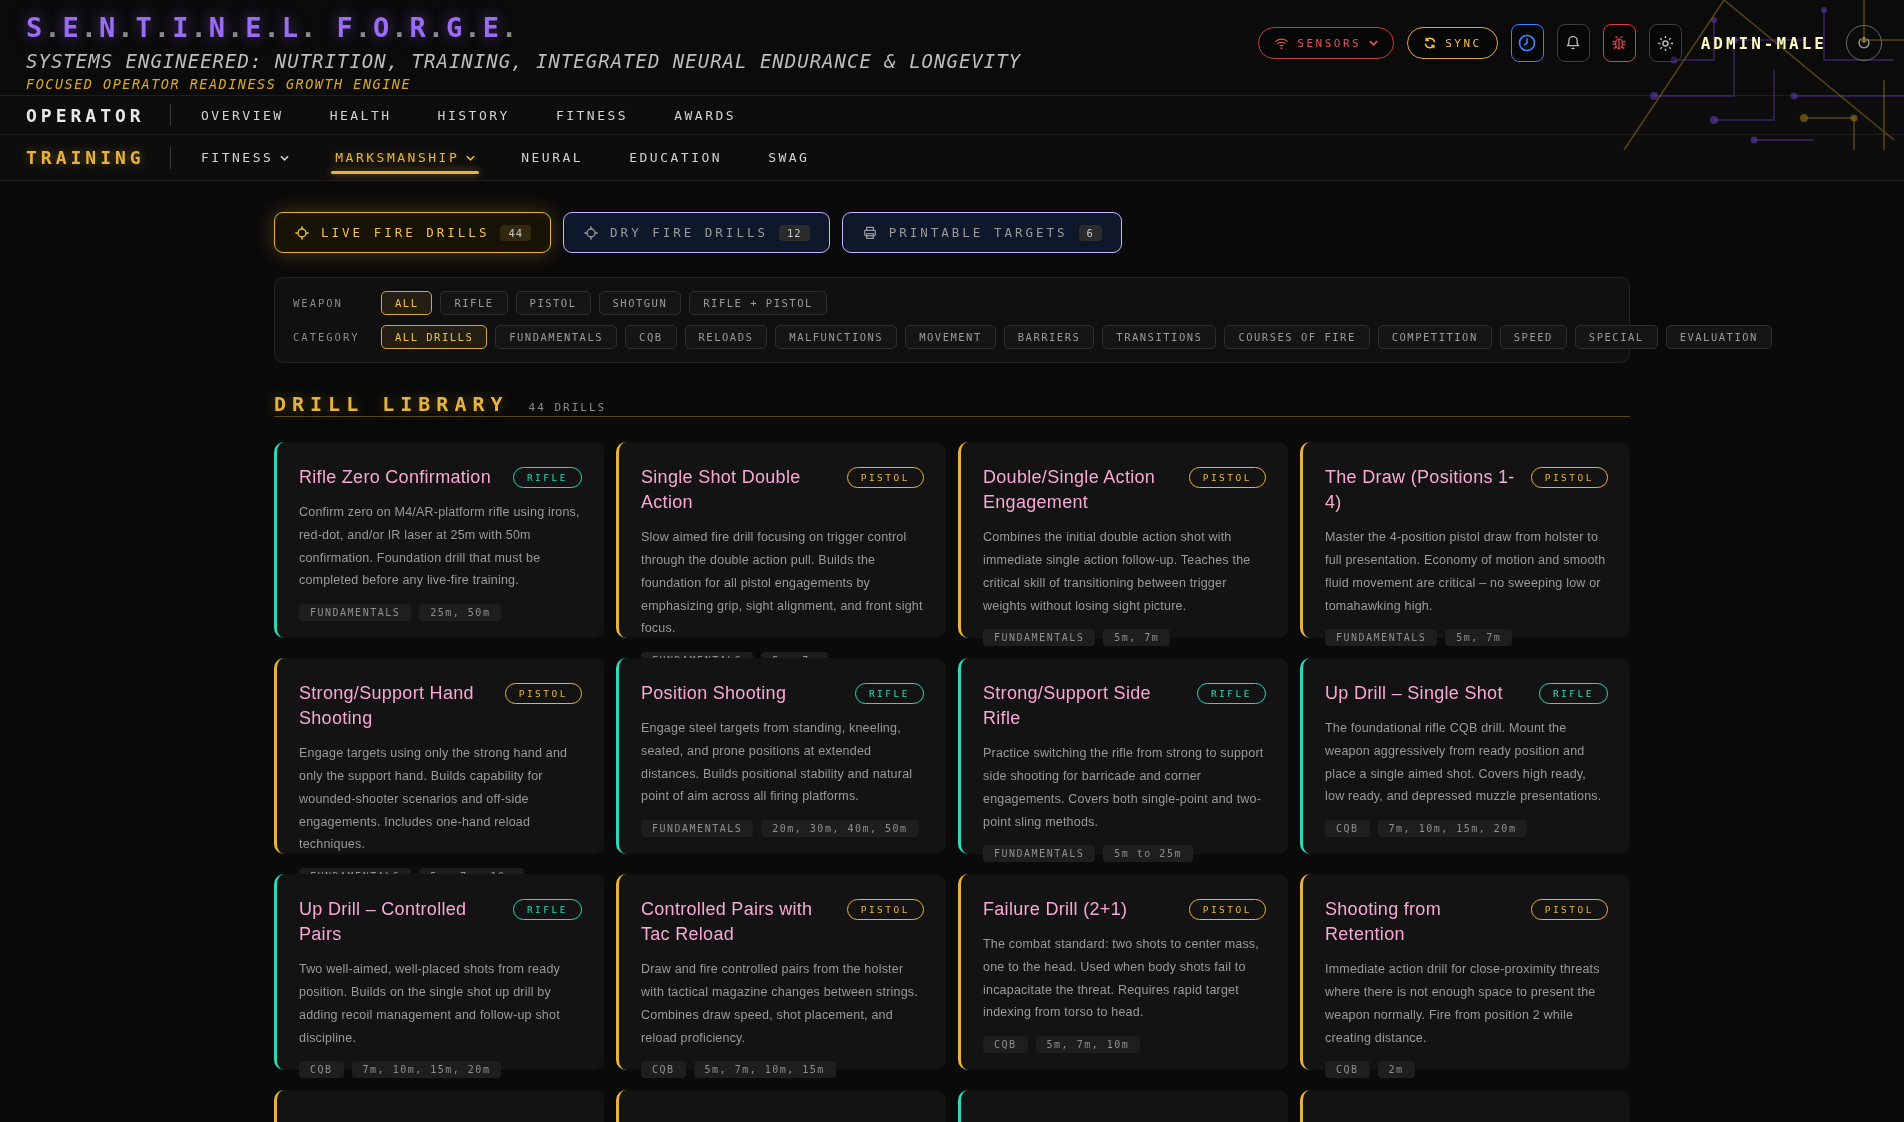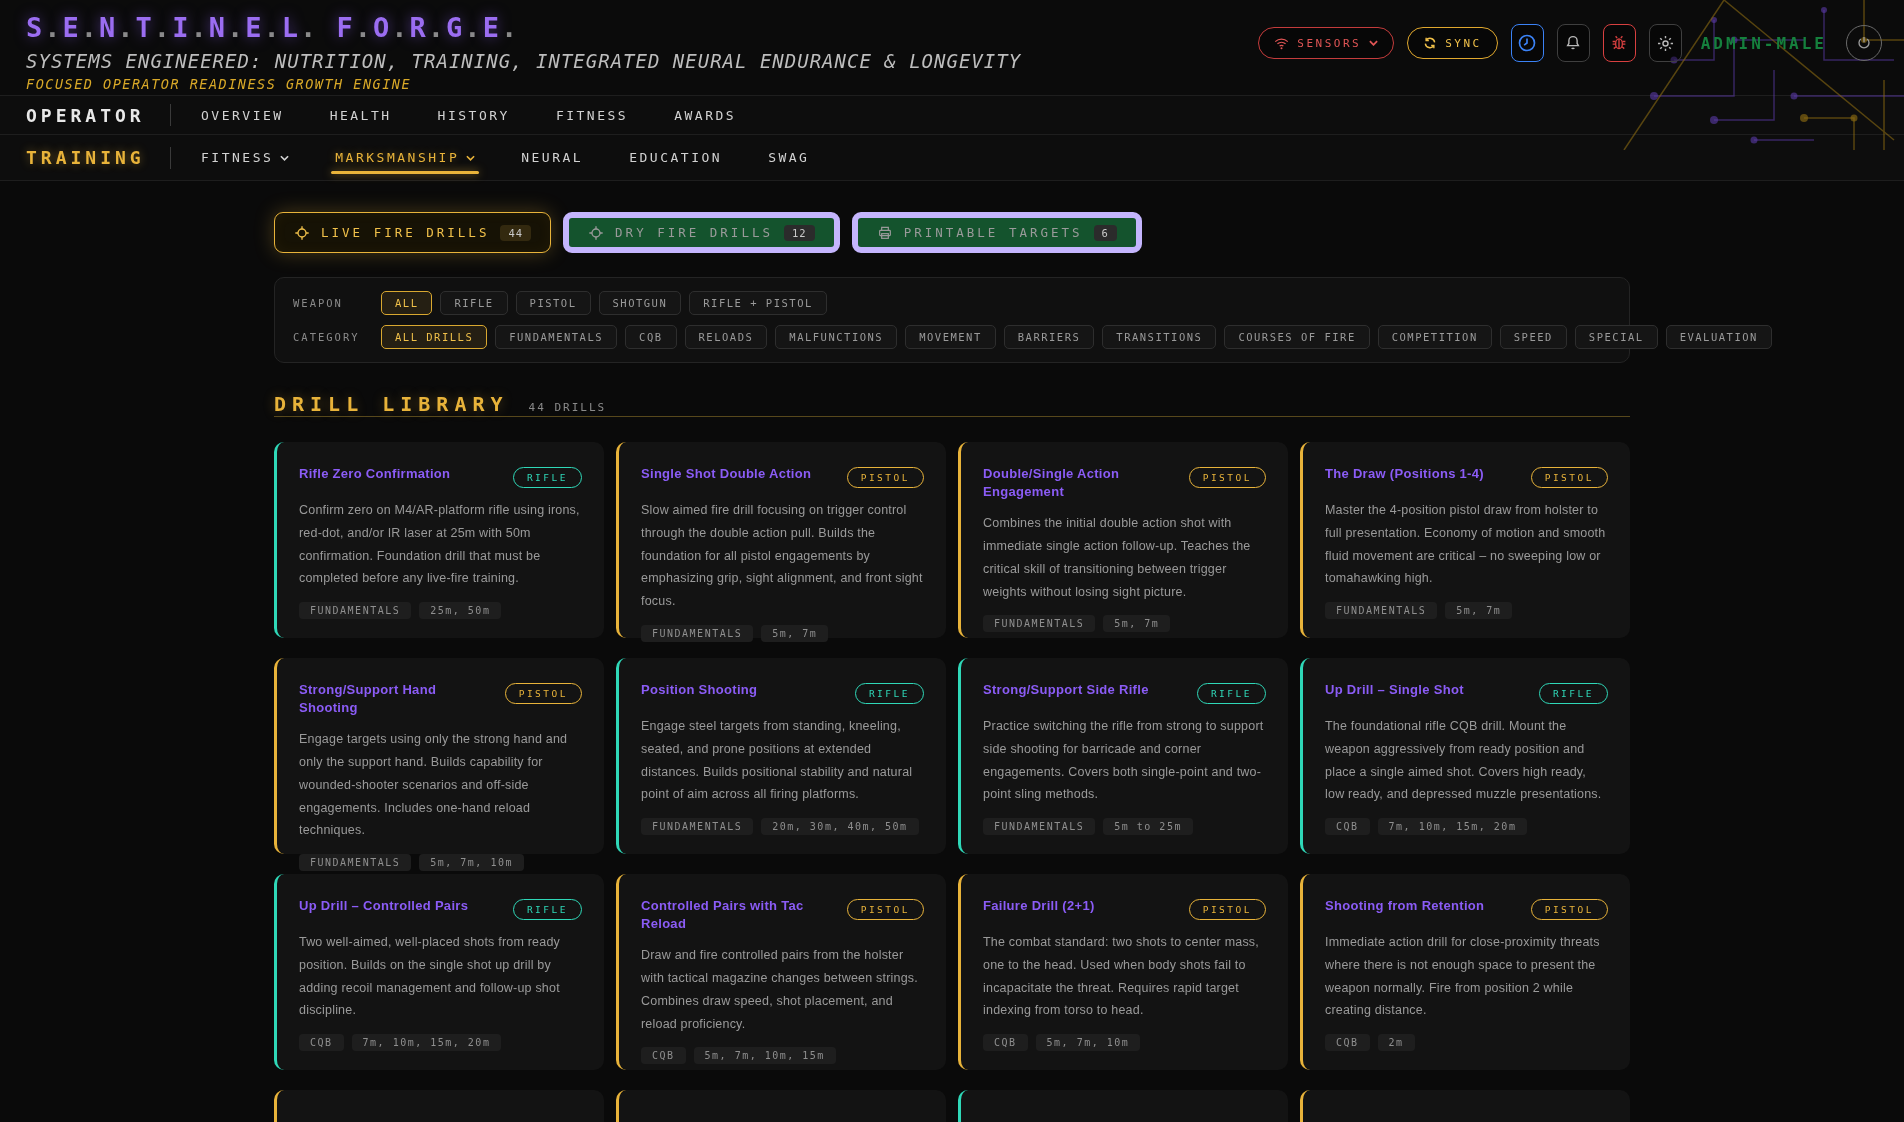--- a/index.html
+++ b/index.html
@@ -16,21 +16,21 @@
   .brand-tag { margin-top:4px; font-size:13.5px; font-style:italic; color:#d9a928; letter-spacing:1.5px; }
   .header-controls { position:absolute; right:22px; top:24px; display:flex; align-items:center; gap:13px; z-index:2; }
   .pill-btn { display:flex; align-items:center; gap:8px; height:32px; padding:0 15px;
     border-radius:16px; font-size:11px; letter-spacing:2.5px; cursor:pointer; background:rgba(0,0,0,.35); }
   .pill-red { border:1px solid #c43c3c; color:#e05555; }
   .pill-yellow { border:1.5px solid #e0a82e; color:#f0c04a; }
   .icon-btn { width:33px; height:38px; border-radius:8px; border:1px solid #3f3f3f;
     display:flex; align-items:center; justify-content:center; color:#b8b8b8; cursor:pointer; background:rgba(0,0,0,.3); }
   .icon-btn.blue { border-color:#3b82f6; color:#3b82f6; }
   .icon-btn.red  { border-color:#d84040; color:#d84040; }
-  .username { color:#15803d; font-size:16px; font-weight:bold; letter-spacing:3px; margin:0 6px; }
+  .username { color:#fef9c3; font-size:16px; font-weight:bold; letter-spacing:3px; margin:0 6px; }
   .power-btn { width:36px; height:36px; border-radius:50%; border:1.5px solid #6a6a6a; color:#9a9a9a;
     display:flex; align-items:center; justify-content:center; cursor:pointer; }
   .circuit { position:absolute; top:0; right:0; pointer-events:none; z-index:1; }
 
   
   .nav-row { display:flex; align-items:center; padding:0 26px; background:#0d0d0d; border-bottom:1px solid #1e1e1e; }
   .nav-row.operator { height:39px; }
   .nav-row.training { height:46px; }
   .nav-title { font-size:18px; font-weight:bold; letter-spacing:4px; width:138px; }
   .nav-row.operator .nav-title { color:#e8e8e8; }
@@ -41,21 +41,21 @@
     letter-spacing:2.5px; color:#d2d2d2; cursor:pointer; position:relative; }
   .nav-item .chev { color:inherit; margin-top:1px; }
   .nav-item.active { color:#e8b33a; text-shadow:0 0 8px rgba(232,179,58,.4); }
   .nav-item.active::after { content:""; position:absolute; left:-4px; right:-4px; bottom:6px;
     height:3px; background:#e8b33a; border-radius:2px; box-shadow:0 0 8px rgba(232,179,58,.6); }
 
   
   .content { width:1356px; margin:0 auto; }
   .tabs { margin-top:31px; display:flex; gap:12px; }
   .tab { height:41px; border-radius:9px; display:flex; align-items:center; gap:11px; padding:0 19px;
-    font-size:12.5px; letter-spacing:3px; color:#9a9a9a; background:#14532d; border:6px solid #c4b5fd; cursor:pointer; }
+    font-size:12.5px; letter-spacing:3px; color:#9a9a9a; background:#0f172a; border:1px solid #c4b5fd; cursor:pointer; }
   .tab.active { color:#f0c04a; border:1.5px solid #e8b33a; background:#161205;
     box-shadow:0 0 20px rgba(232,179,58,.28), inset 0 0 14px rgba(232,179,58,.05); }
   .tab .count { background:#2b2b2b; color:#c9c9c9; border-radius:4px; padding:2px 8px; font-size:10.5px; letter-spacing:1px; }
   .tab.active .count { background:#33290f; }
   .tab .ticon { display:flex; }
 
   .filter-panel { margin-top:24px; border:1px solid #242424; border-radius:10px; background:#101010;
     padding:13px 18px; display:flex; flex-direction:column; gap:10px; }
   .filter-row { display:flex; align-items:center; gap:8px; flex-wrap:nowrap; }
   .filter-label { width:80px; flex-shrink:0; font-size:10.5px; letter-spacing:2px; color:#8a8a8a; }
@@ -68,22 +68,22 @@
   .lib-title { font-size:20px; font-weight:bold; letter-spacing:6px; color:#e8b33a;
     text-shadow:0 0 12px rgba(232,179,58,.35); }
   .lib-count { font-size:11px; letter-spacing:2px; color:#8a8a8a; }
 
   .grid { margin-top:25px; display:grid; grid-template-columns:repeat(4,1fr); gap:20px 12px; }
   .card { background:#131313; border-radius:10px; padding:23px 22px 20px; height:196px;
     display:flex; flex-direction:column; border-left:3px solid var(--accent); cursor:pointer; }
   .card.rifle  { --accent:#2fd8b8; }
   .card.pistol { --accent:#e8b33a; }
   .card-head { display:flex; justify-content:space-between; align-items:flex-start; gap:10px; }
-  .card-title { font-family:"Liberation Sans", sans-serif; font-weight:bold; font-size:13px;
-    color:#8b5cf6; line-height:1.4; letter-spacing:.3px; }
+  .card-title { font-family:"Liberation Sans", sans-serif; font-weight:normal; font-size:18px;
+    color:#f9a8d4; line-height:1.4; letter-spacing:.3px; }
   .badge { flex-shrink:0; border:1.2px solid var(--accent); color:var(--accent); border-radius:11px;
     padding:4px 13px; font-size:9.5px; letter-spacing:2.5px; margin-top:2px; }
   .card-desc { margin-top:11px; font-family:"Liberation Sans", sans-serif; font-size:12.5px;
     color:#9a9a9a; line-height:1.82; letter-spacing:.2px; }
   .card-tags { margin-top:auto; display:flex; gap:8px; padding-top:12px; }
   .tag { background:#1e1e1e; border-radius:4px; padding:3px 11px; font-size:10px;
     letter-spacing:1.5px; color:#8f8f8f; white-space:nowrap; }
 
   svg { display:block; }
 </style>

